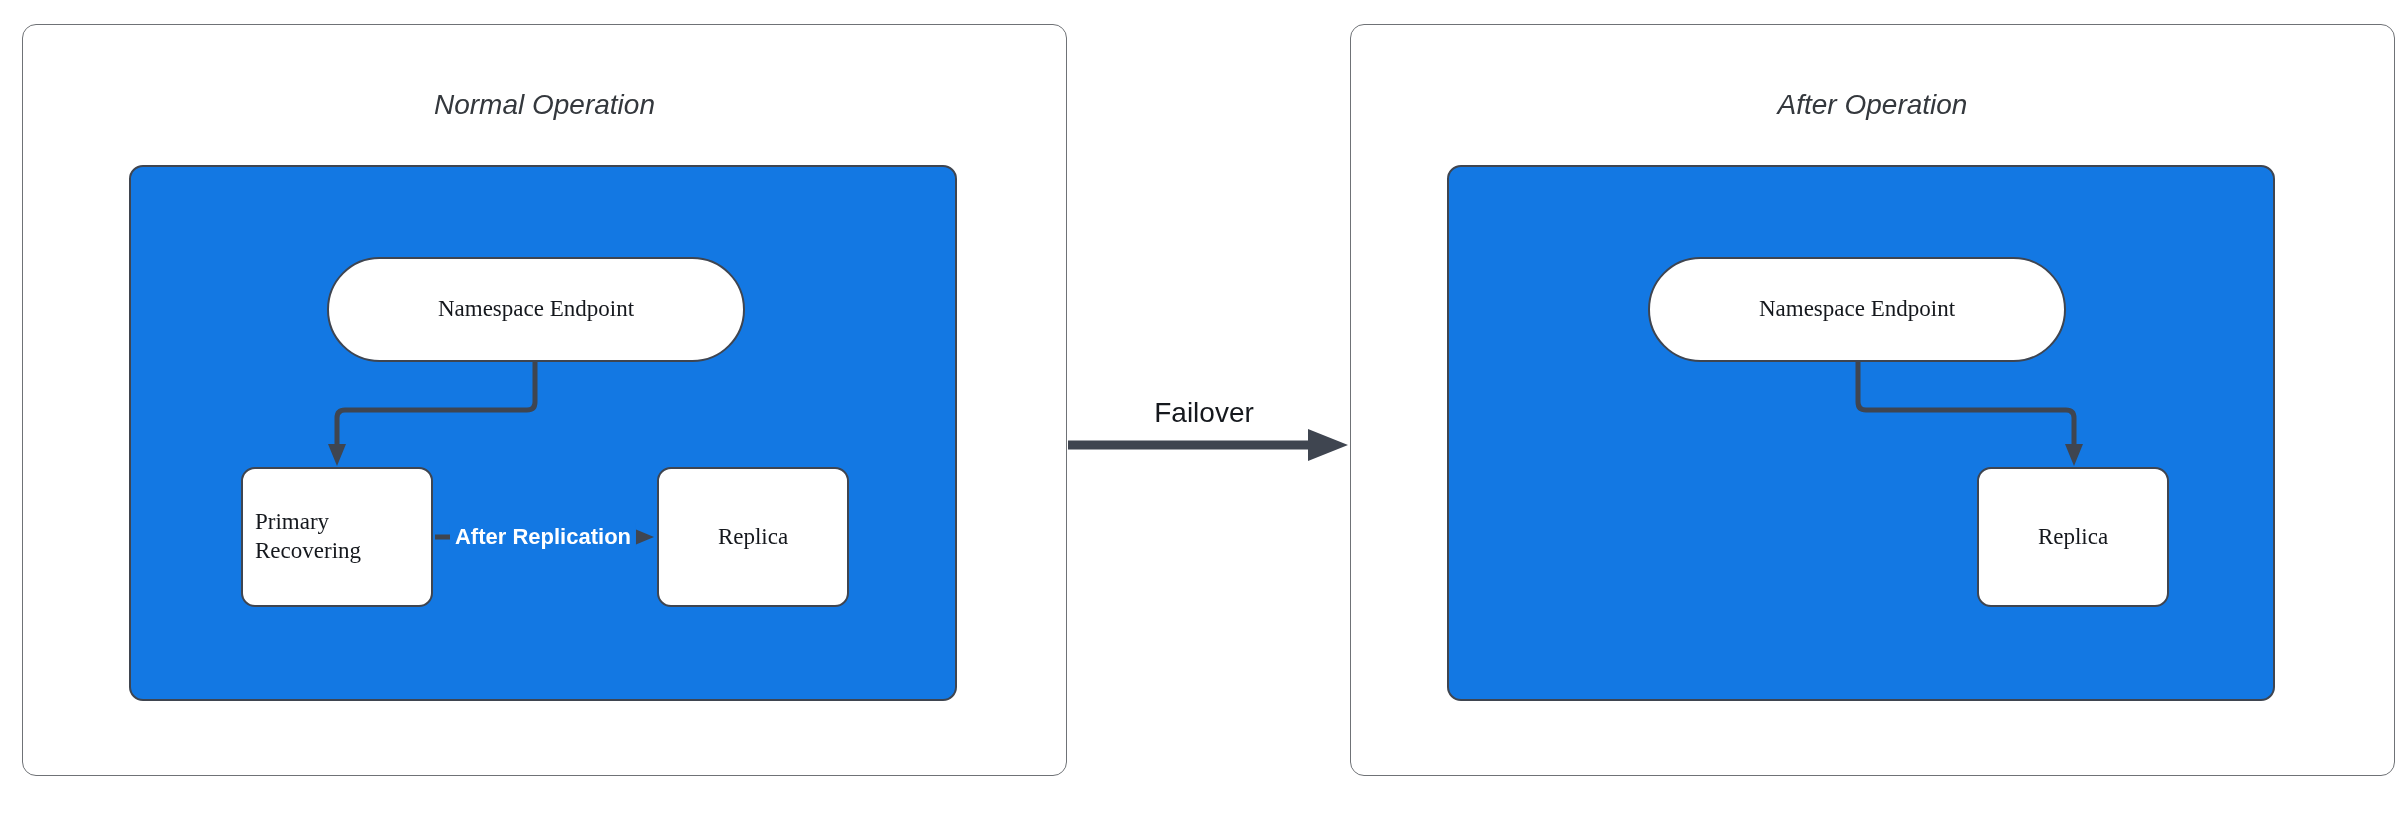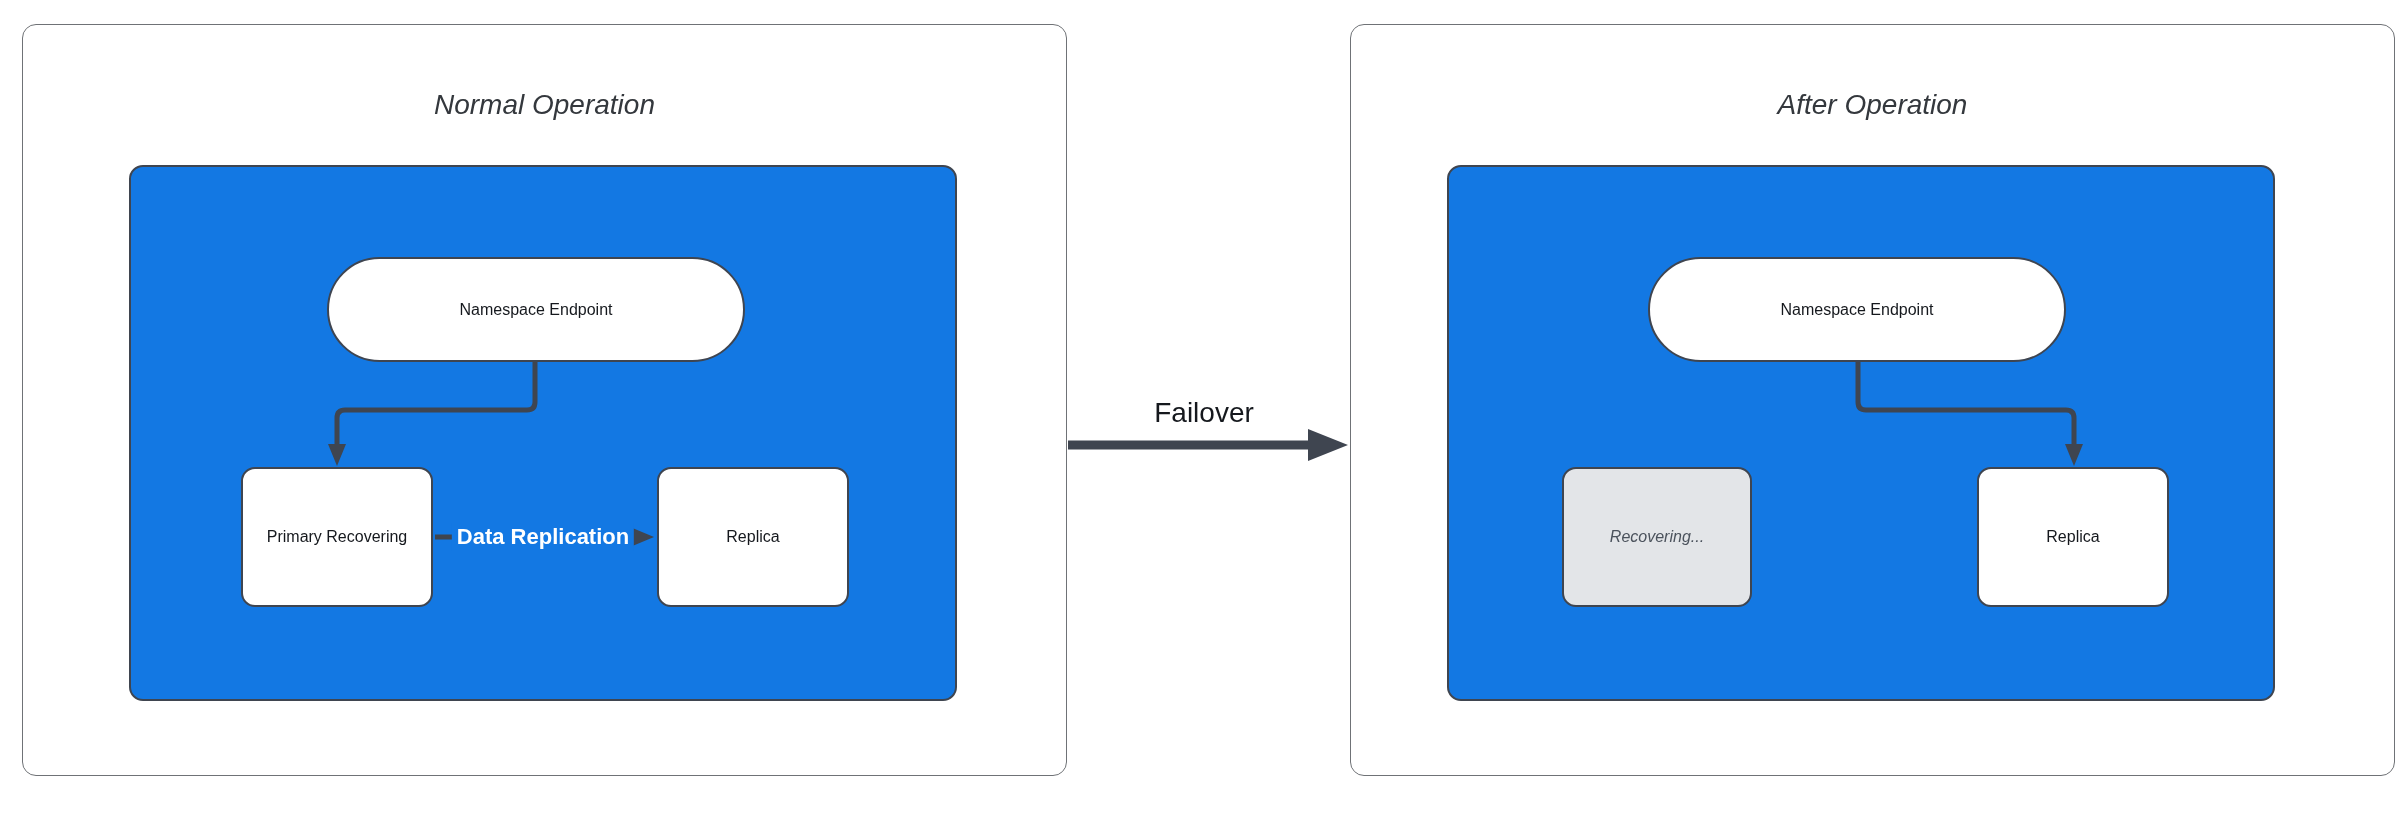--- a/index.html
+++ b/index.html
@@ -52,22 +52,23 @@
   .blue-left  { left: 106px; }
   .blue-right { left: 96px; }
   .node {
     position: absolute;
     display: flex;
     align-items: center;
     justify-content: center;
     background: #ffffff;
     border: 2.5px solid var(--stroke);
     color: var(--node-text);
-    font-size: 16px;
+    font-size: 23px;
     line-height: 1.25;
+    font-family: Liberation Serif, serif;
   }
   .pill {
     width: 418px; height: 105px;
     border-radius: 52.5px;
     top: 90px;
   }
   .pill-left  { left: 196px; }
   .pill-right { left: 199px; }
   .small-box {
     width: 192px; height: 140px;
@@ -133,23 +134,20 @@
     </div>
   </div>
 </div>
 
 <div class="panel panel-right">
   <div class="panel-title">After Operation</div>
   <div class="blue-box blue-right">
     <div class="node pill pill-right">
       <span>Namespace Endpoint</span>
     </div>
-    <div class="node small-box recovering-box">
-      <span>Recovering...</span>
-    </div>
     <div class="node small-box replica-right">
       <span>Replica</span>
     </div>
   </div>
 </div>
 
 <svg class="edges" viewBox="0 0 2407 828" xmlns="http://www.w3.org/2000/svg">
 
   <g>
     <path class="edge-stroke" stroke-width="5" d="M535,361 L535,402 Q535,410 527,410 L345,410 Q337,410 337,418 L337,448"></path>
@@ -165,14 +163,14 @@
     <line class="edge-stroke" stroke-width="9" x1="1068" y1="445" x2="1312" y2="445"></line>
     <polygon class="edge-fill" points="1348,445 1308,429 1308,461"></polygon>
   </g>
 
   <g>
     <path class="edge-stroke" stroke-width="5" d="M1858,361 L1858,402 Q1858,410 1866,410 L2066,410 Q2074,410 2074,418 L2074,448"></path>
     <polygon class="edge-fill" points="2074,466 2065,444 2083,444"></polygon>
   </g>
 </svg>
 
-<div class="edge-label-blue">Data Replication</div>
+<div class="edge-label-blue">After Replication</div>
 <div class="edge-label-failover">Failover</div>
 
 </body></html>

